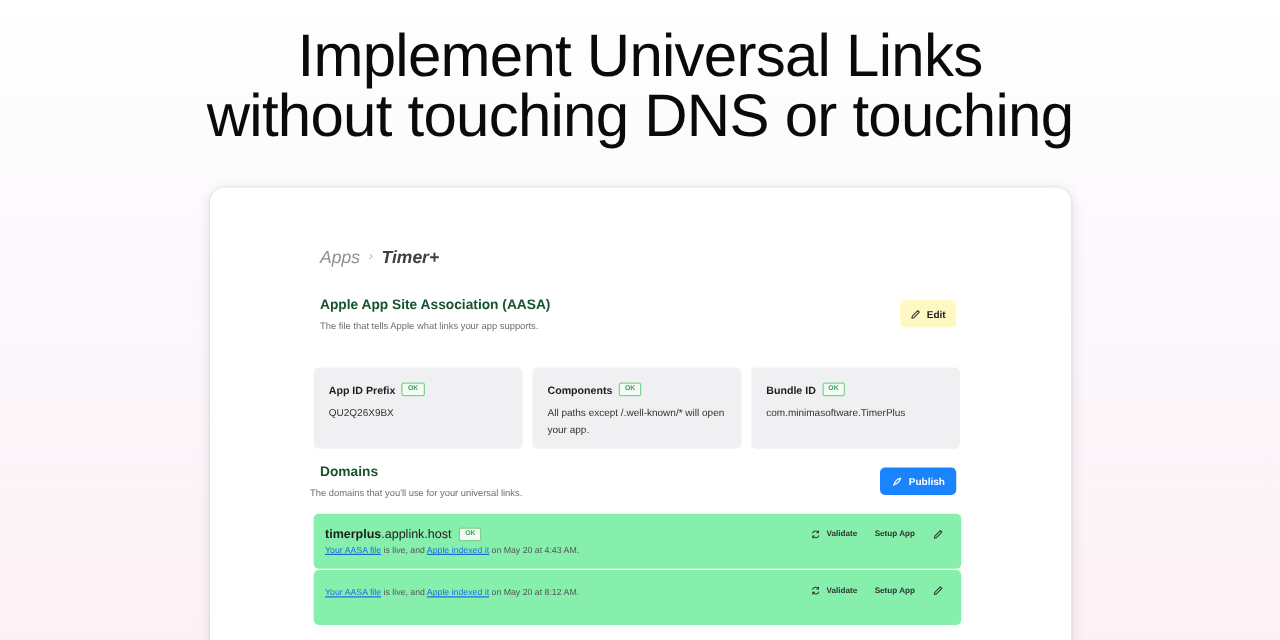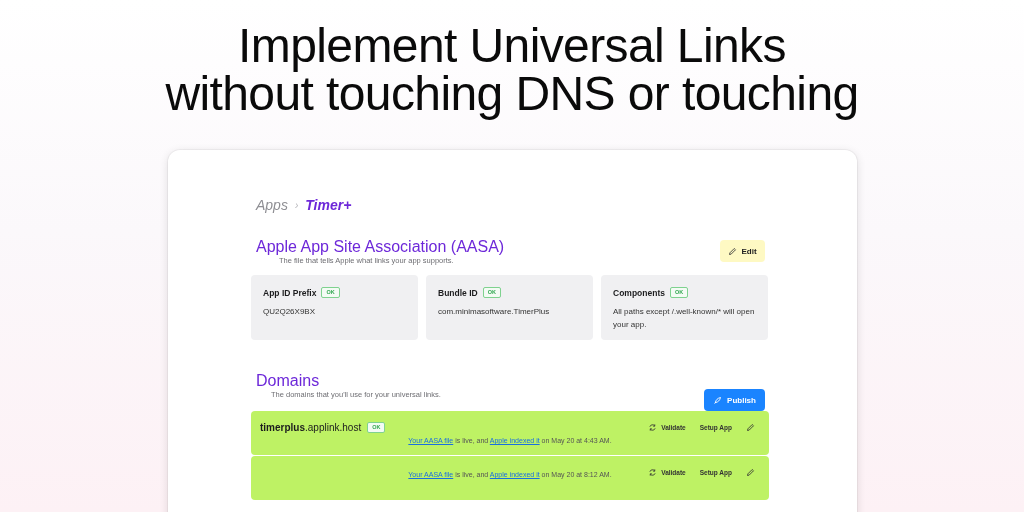--- a/index.html
+++ b/index.html
@@ -20,48 +20,48 @@
     position: absolute; left: 168px; top: 150px; width: 689px; height: 380px;
     background: #ffffff; border-radius: 12px;
     box-shadow: 0 0 0 1px rgba(0,0,0,0.04), 0 2px 10px rgba(0,0,0,0.12);
   }
   .breadcrumb {
     position: absolute; left: 88px; top: 47px; font-size: 14px;
     display: flex; align-items: center; font-style: italic;
   }
   .crumb-apps { color: #8e8e93; }
   .crumb-sep { color: #b5b5ba; font-size: 10px; margin: 0 7px; }
-  .crumb-current { color: #6d28d9; font-weight: 700; }
-  .section-title { position: absolute; font-size: 16px; font-weight: 400; color: #6d28d9; }
-  .section-sub { position: absolute; font-size: 7.5px; color: #6e6e73; margin-left: 23px; }
+  .crumb-current { color: #404040; font-weight: 700; }
+  .section-title { position: absolute; font-size: 11px; font-weight: 700; color: #14532d; }
+  .section-sub { position: absolute; font-size: 7.5px; color: #6e6e73; }
   .btn-edit {
     position: absolute; left: 552px; top: 90px; width: 45px; height: 22px;
     background: #fef9c3; border-radius: 4px; font-size: 8px; font-weight: 600;
     display: flex; align-items: center; justify-content: center; gap: 4px; color: #222;
   }
   .btn-publish {
     position: absolute; left: 536px; top: 224px; width: 61px; height: 22px;
     background: #1a84ff; border-radius: 4px; color: #fff; font-size: 8px; font-weight: 700;
-    display: flex; align-items: center; justify-content: center; gap: 5px; margin-top: 15px;
+    display: flex; align-items: center; justify-content: center; gap: 5px;
   }
-  .cards { position: absolute; left: 83px; top: 125px; display: flex; gap: 8px; border-radius: 11px; }
+  .cards { position: absolute; left: 83px; top: 144px; display: flex; gap: 8px; border-radius: 11px; }
   .card {
     width: 167px; height: 65px; background: #f0f0f2; border-radius: 4px;
     padding: 12px 12px;
   }
   .card-head { display: flex; align-items: center; gap: 5px; font-size: 8.5px; font-weight: 600; color: #1c1c1e; }
   .badge-ok {
     display: inline-block; border: 1px solid #7fd28f; color: #34a853; border-radius: 2px;
     font-size: 5.5px; font-weight: 600; padding: 1px 4px; line-height: 7px; background: #f4fbf5;
   }
   .card-val { margin-top: 7px; font-size: 8px; color: #333; line-height: 13px; }
   .domains { position: absolute; left: 83px; top: 261px; width: 518px; }
   .domain-row {
-    height: 44px; background: #bef264; border-radius: 4px; margin-bottom: 1px;
-    position: relative; padding: 11px 9px; text-align: center;
+    height: 44px; background: #86efac; border-radius: 4px; margin-bottom: 1px;
+    position: relative; padding: 11px 9px;
   }
   .domain-name { font-size: 10px; display: flex; align-items: center; gap: 6px; color: #1c1c1e; }
   .domain-name b { font-weight: 700; }
   .domain-status { margin-top: 4px; font-size: 7px; color: #555; }
   .domain-status a { color: #1a6fe0; text-decoration: underline; }
   .row-actions {
     position: absolute; right: 14px; top: 12px; display: flex; align-items: center;
     font-size: 6.5px; font-weight: 600; color: #333;
   }
   .act { display: flex; align-items: center; gap: 4px; }
@@ -100,31 +100,31 @@
   <div class="cards">
     <div class="card">
       <div class="card-head">
         <span>App ID Prefix</span>
         <span class="badge-ok">OK</span>
       </div>
       <div class="card-val">QU2Q26X9BX</div>
     </div>
     <div class="card">
       <div class="card-head">
+        <span>Components</span>
+        <span class="badge-ok">OK</span>
+      </div>
+      <div class="card-val">All paths except /.well-known/* will open your app.</div>
+    </div>
+    <div class="card">
+      <div class="card-head">
         <span>Bundle ID</span>
         <span class="badge-ok">OK</span>
       </div>
       <div class="card-val">com.minimasoftware.TimerPlus</div>
-    </div>
-    <div class="card">
-      <div class="card-head">
-        <span>Components</span>
-        <span class="badge-ok">OK</span>
-      </div>
-      <div class="card-val">All paths except /.well-known/* will open your app.</div>
     </div>
   </div>
 
   <div class="section-title" style="left:88px; top:222px;">Domains</div>
   <div class="section-sub" style="left:80px; top:240px;">The domains that you'll use for your universal links.</div>
 
   <div class="btn-publish">
     <span>
       <svg width="9" height="9" viewBox="0 0 12 12">
           <path d="M3 9 C4 5 6 3 10 2 C9 6 7 8 3 9 Z M2 10 L4 8" fill="none" stroke="#fff" stroke-width="1.2" stroke-linejoin="round"></path>

